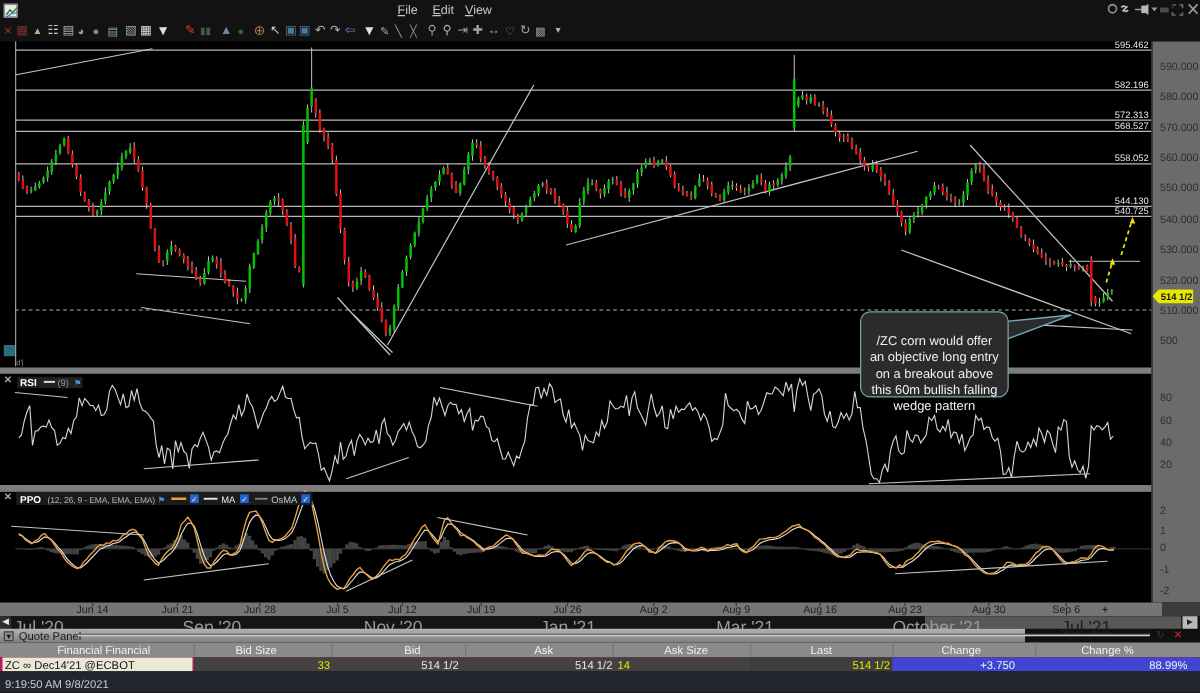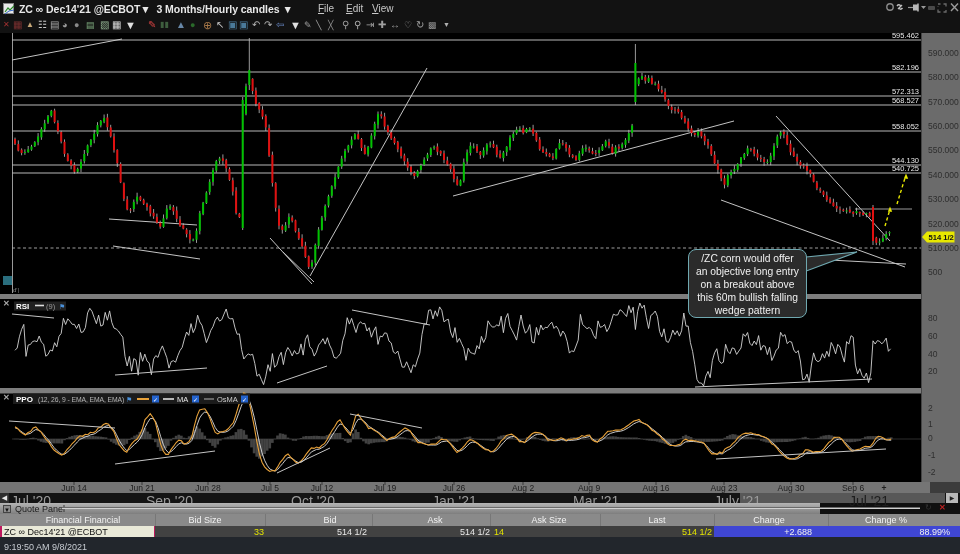--- a/index.html
+++ b/index.html
@@ -14,21 +14,21 @@
 #qtitle { position:absolute; left:0; top:503px; width:820px; height:11px;
    background:linear-gradient(#b4b4b4,#7e7e7e); z-index:5; }
 #qhead { position:absolute; left:0; top:514px; width:960px; height:12px; background:#8a8a8a; z-index:5; }
 .qh { position:absolute; top:1px; color:#f2f2f2; font-size:9px; }
 #qrow { position:absolute; left:0; top:526px; width:960px; height:11px; background:#be185d; z-index:5; }
 .qv { position:absolute; top:1px; font-size:9px; white-space:nowrap; }
 #status { position:absolute; left:0; top:537px; width:960px; height:17px; background:#22262c; z-index:5;
    color:#c8ccd2; font-size:9px; }
 #callout { position:absolute; left:688px; top:249px; width:119px; height:69px; background:#2b2b2b;
    border:1.5px solid #6fa8b0; border-radius:8px; z-index:6; color:#f0f0f0; font-size:10.3px;
-   line-height:12.9px; text-align:center; padding-top:3px; }
+   line-height:12.9px; text-align:center; padding-top:18px; }
 svg { position:absolute; left:0; top:0; z-index:1; }
 .lvl { fill:#e8e8e8; font-size:7.5px; font-family:"Liberation Sans",sans-serif; }
 .ax  { fill:#2e2e2e; font-size:8.5px; font-family:"Liberation Sans",sans-serif; }
 .tax { fill:#1d1d1d; font-size:8.5px; font-family:"Liberation Sans",sans-serif; }
 </style></head>
 <body>
 <svg width="960" height="554" viewBox="0 0 960 554">
   <rect x="0" y="33" width="960" height="470" fill="#000"></rect>
   <rect x="922" y="33" width="38" height="449" fill="#6b6b6b"></rect>
   <rect x="0" y="482" width="930" height="11" fill="#757575"></rect>
@@ -1034,21 +1034,20 @@
 <text x="853" y="490.5" text-anchor="middle" class="tax">Sep 6</text>
 <line x1="853" y1="482" x2="853" y2="485" stroke="#3a3a3a" stroke-width="1"></line>
 <text x="884" y="490.5" text-anchor="middle" class="tax" font-weight="bold">+</text>
 </svg>
 <div id="titlebar">
 <span style="position:absolute;left:3px;top:3px;width:11px;height:11px;background:#e8e8e8;border:1px solid #888"></span>
 <svg style="position:absolute;left:3px;top:3px;z-index:2" width="13" height="13">
       <polyline points="2,9 5,5 7,7 11,3" fill="none" stroke="#2a8a2a" stroke-width="1.2"></polyline>
       <polyline points="2,11 6,8 11,7" fill="none" stroke="#3a6ac8" stroke-width="1"></polyline>
     </svg>
-<span class="tt" style="left:19px">ZC ∞ Dec14'21 @ECBOT▼&nbsp;&nbsp;3 Months/Hourly candles ▼</span>
 <span class="menu" style="left:318px"><u>F</u>ile</span>
 <span class="menu" style="left:346px"><u>E</u>dit</span>
 <span class="menu" style="left:372px"><u>V</u>iew</span>
 <svg style="position:absolute;left:884px;top:2px" width="76" height="12">
  <circle cx="6" cy="5" r="3.2" fill="none" stroke="#8a8a8a" stroke-width="1.4"></circle>
  <path d="M14 7 l4 -4 M13 4 a2.5 2.5 0 0 1 3.5 -0.5 M18.5 6 a2.5 2.5 0 0 1-3.5 0.5" stroke="#c0c0c0" stroke-width="1.4" fill="none"></path>
  <line x1="24" y1="5.5" x2="29" y2="5.5" stroke="#999" stroke-width="1.2"></line>
  <rect x="29" y="2.5" width="5" height="6" fill="#b8b8b8"></rect>
  <line x1="34" y1="1.5" x2="34" y2="9.5" stroke="#b8b8b8" stroke-width="1.5"></line>
  <polygon points="37,4 42,4 39.5,7" fill="#999"></polygon>
@@ -1092,24 +1091,24 @@
     <span class="ticon" style="left:404px;color:#909090;font-size:9px">♡</span>
     <span class="ticon" style="left:416px;color:#a0a0a0;font-size:10px">↻</span>
     <span class="ticon" style="left:428px;color:#909090;font-size:9px">▩</span>
     <span class="ticon" style="left:443px;color:#b0b0b0;font-size:7px">▼</span>
   </div>
 <div id="sbar">
 <span style="position:absolute;left:0;top:0;width:9px;height:10px;background:#2e2e2e;color:#e8e8e8;font-size:7px;text-align:center;line-height:10px">◀</span>
 <span style="position:absolute;left:740px;top:0;width:205px;height:10px;background:#585858"></span>
 <span class="slab" style="left:11px">Jul '20</span>
 <span class="slab" style="left:146px">Sep '20</span>
-<span class="slab" style="left:291px">Oct '20</span>
+<span class="slab" style="left:291px">Nov '20</span>
 <span class="slab" style="left:432px">Jan '21</span>
 <span class="slab" style="left:573px">Mar '21</span>
-<span class="slab" style="left:714px">July '21</span>
+<span class="slab" style="left:714px">October '21</span>
 <span class="slab" style="left:849px;color:#1e1e1e">Jul '21</span>
 <span style="position:absolute;left:946px;top:0;width:12px;height:10px;background:#b9b9b9;color:#222;font-size:6px;text-align:center;line-height:10px">▶</span>
 </div>
 <div id="qtitle">
 <span style="position:absolute;left:3px;top:1.5px;width:8px;height:8px;background:#8e8e8e;border:1px solid #444;color:#111;font-size:6px;line-height:8px;text-align:center">▼</span>
 <span style="position:absolute;left:15px;top:0.5px;color:#1a1a1a;font-size:9px">Quote Panel</span>
 <span style="position:absolute;left:62px;top:4px;width:858px;height:2px;border-top:1px solid #6a6a6a;border-bottom:1px solid #d0d0d0"></span>
 <span style="position:absolute;left:925px;top:0px;color:#333;font-size:8px">↻</span>
 <span style="position:absolute;left:939px;top:0px;color:#bb2222;font-size:8px;font-weight:bold">✕</span>
 </div>
@@ -1134,18 +1133,18 @@
 <span style="position:absolute;left:2px;top:0;width:152px;height:11px;background:#e9e9d8"></span>
 <span style="position:absolute;left:155px;top:0;width:559px;height:11px;background:#424242"></span>
 <span style="position:absolute;left:600px;top:0;width:114px;height:11px;background:#3e3e3e"></span>
 <span style="position:absolute;left:714px;top:0;width:246px;height:11px;background:#3f46d4"></span>
 <span class="qv" style="left:4px;color:#111">ZC ∞ Dec14'21 @ECBOT</span>
 <span class="qv" style="left:264px;transform:translateX(-100%);color:#e4e400">33</span>
 <span class="qv" style="left:367px;transform:translateX(-100%);color:#e8e8e8">514 1/2</span>
 <span class="qv" style="left:490px;transform:translateX(-100%);color:#e8e8e8">514 1/2</span>
 <span class="qv" style="left:494px;color:#e4e400">14</span>
 <span class="qv" style="left:712px;transform:translateX(-100%);color:#e4e400">514 1/2</span>
-<span class="qv" style="left:812px;transform:translateX(-100%);color:#f0f0f0">+2.688</span>
+<span class="qv" style="left:812px;transform:translateX(-100%);color:#f0f0f0">+3.750</span>
 <span class="qv" style="left:950px;transform:translateX(-100%);color:#f0f0f0">88.99%</span>
 </div>
 <div id="status">
     <span style="position:absolute;left:4px;top:5px">9:19:50 AM 9/8/2021</span>
   </div>
 <div id="callout">/ZC corn would offer<br>an objective long entry<br>on a breakout above<br>this 60m bullish falling<br>wedge pattern</div>
 </body></html>

